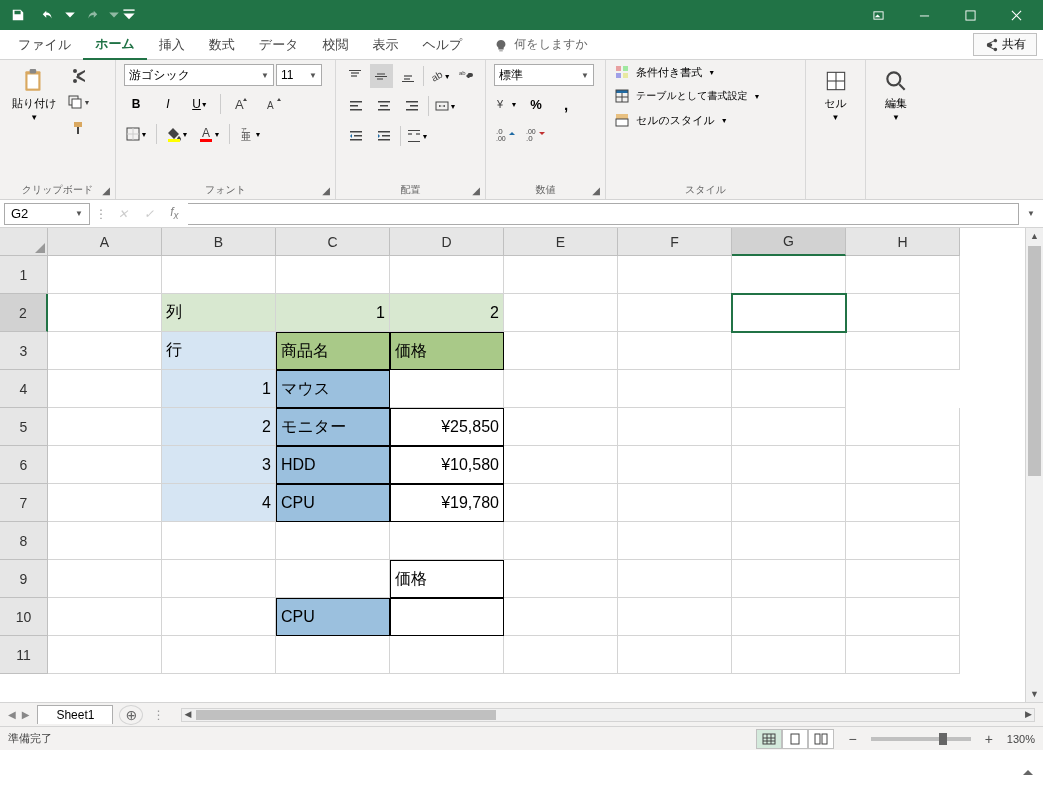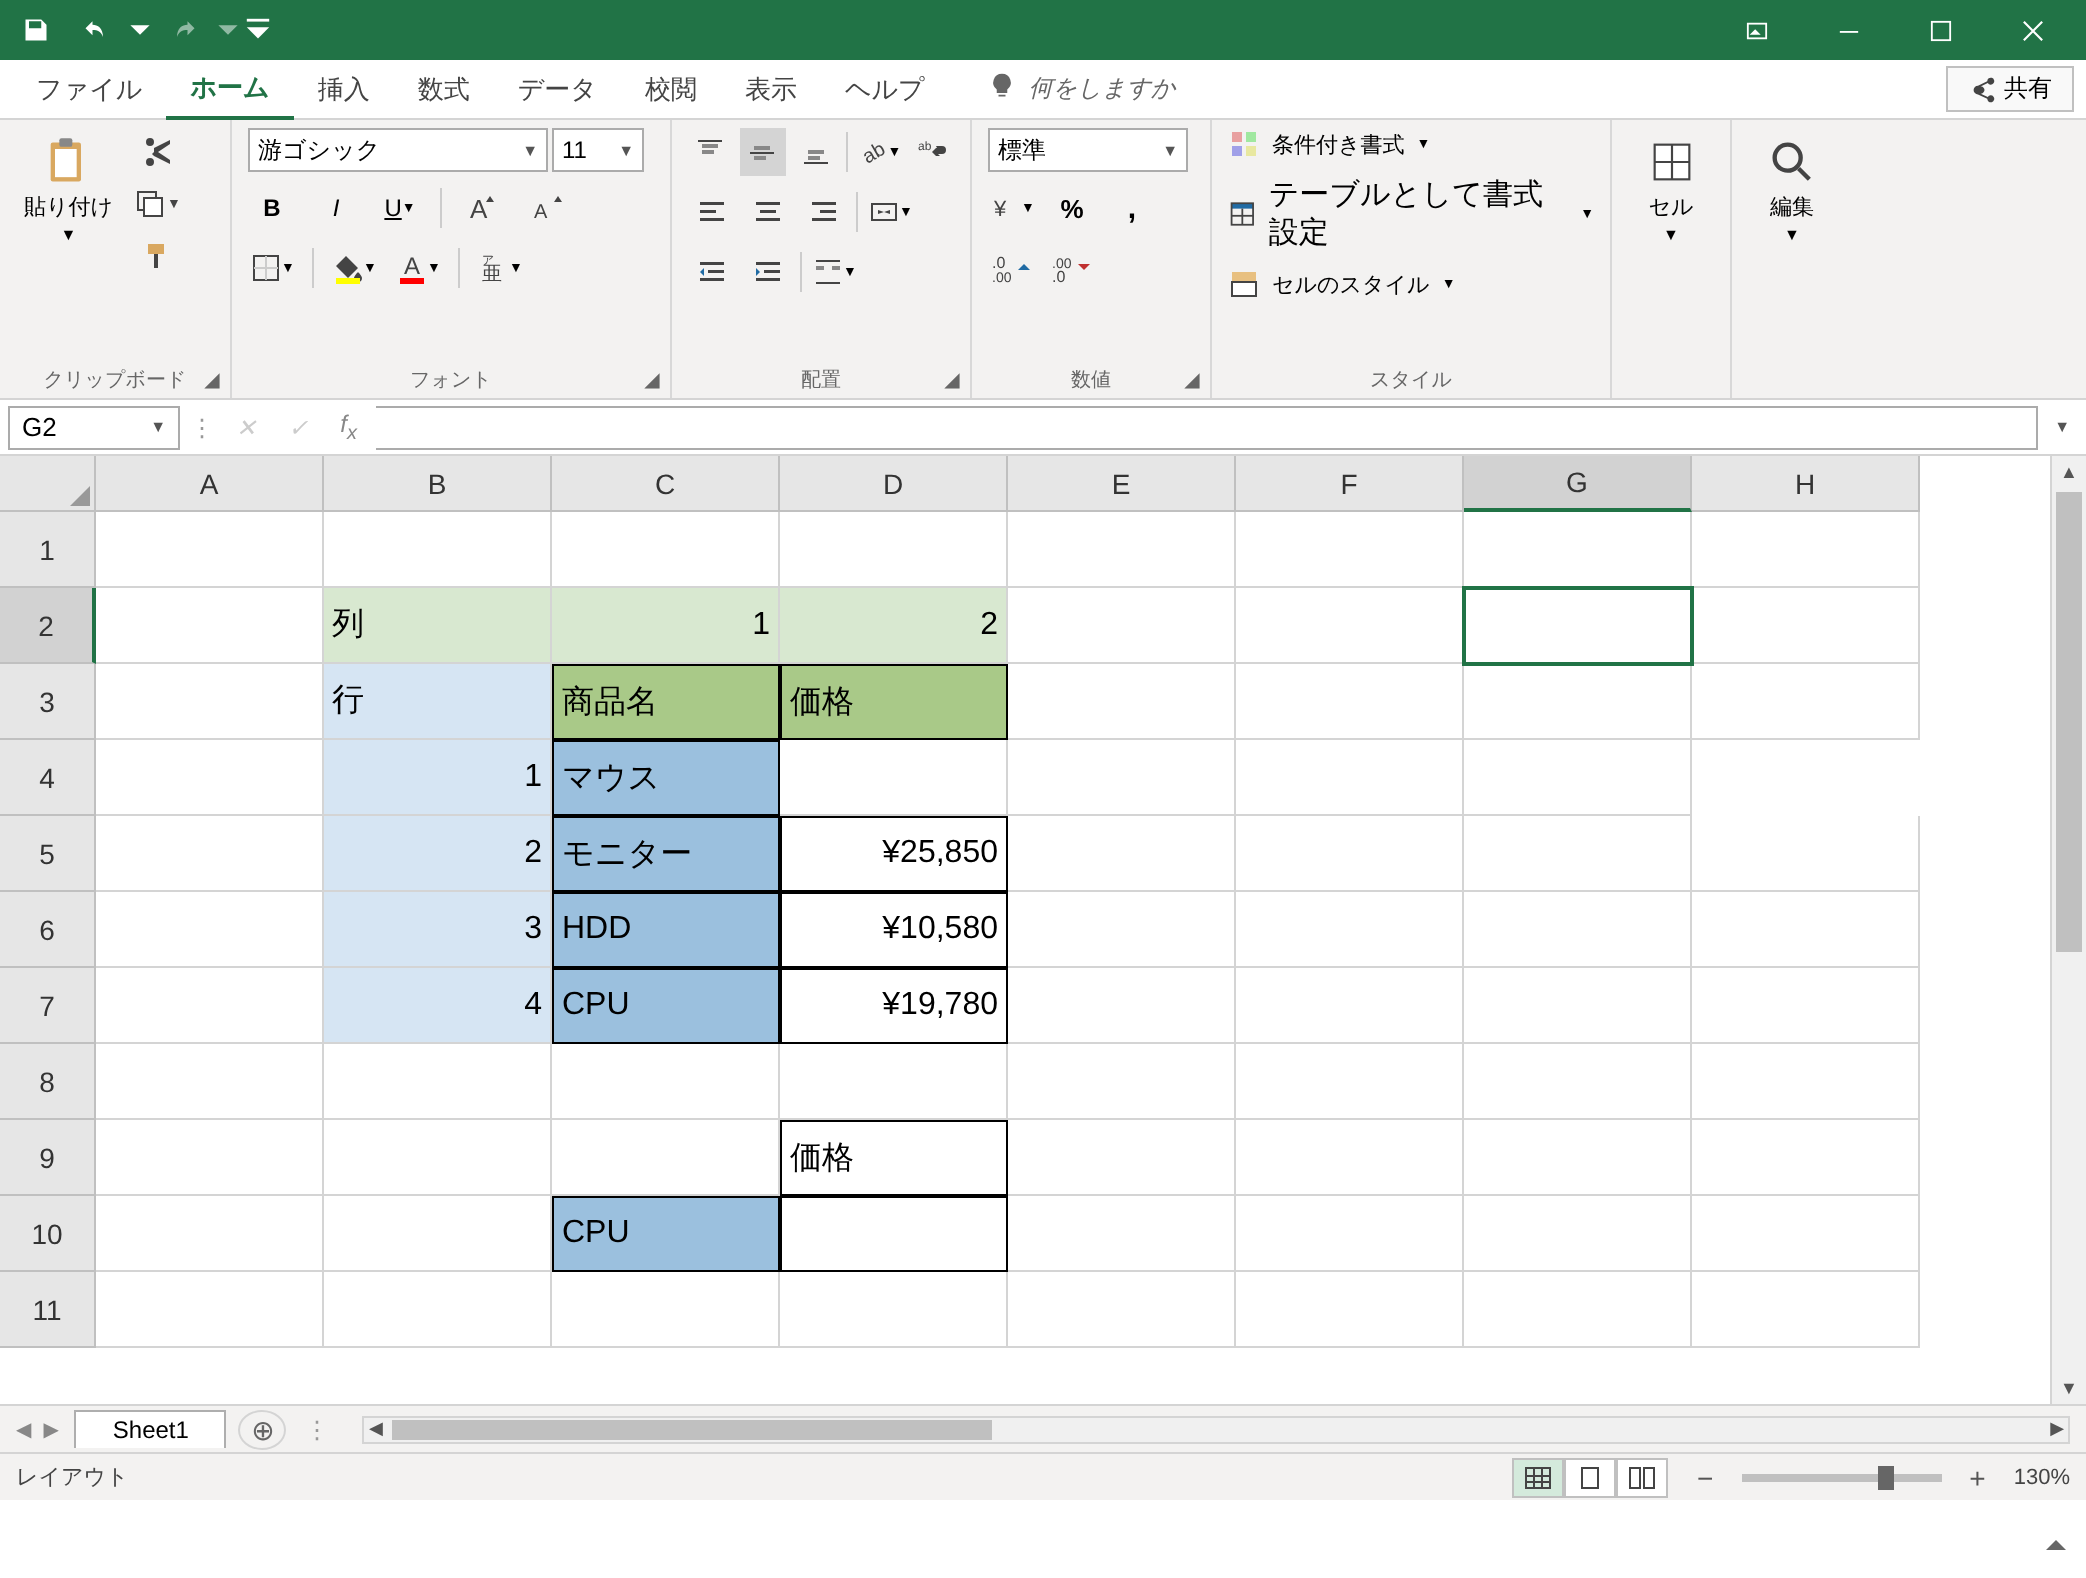--- a/index.html
+++ b/index.html
@@ -11,21 +11,21 @@
 .qat-btn { width: 28px; height: 24px; display: flex; align-items: center; justify-content: center; color: #fff; cursor: pointer; }
 .qat-btn svg { width: 14px; height: 14px; }
 .titlebar-right { display: flex; align-items: center; gap: 0; }
 .win-btn { width: 46px; height: 30px; display: flex; align-items: center; justify-content: center; color: #fff; cursor: pointer; }
 .win-btn svg { width: 11px; height: 11px; }
 
 
 .ribbon-tabs { background: #fff; height: 30px; display: flex; align-items: center; padding: 0 6px; border-bottom: 1px solid #d4d4d4; }
 .ribbon-tab { padding: 0 12px; height: 30px; display: flex; align-items: center; cursor: pointer; color: #444; font-size: 13px; }
 .ribbon-tab.active { color: #217346; border-bottom: 2px solid #217346; font-weight: 600; }
-.tellme { display: flex; align-items: flex-start; gap: 6px; margin-left: 20px; color: #666; font-style: italic; }
+.tellme { display: flex; align-items: flex-end; gap: 6px; margin-left: 20px; color: #666; }
 .share-btn { margin-left: auto; display: flex; align-items: center; gap: 4px; padding: 2px 10px; border: 1px solid #c0c0c0; cursor: pointer; background: #f9f9f9; }
 
 
 .ribbon { background: #f3f2f1; height: 140px; display: flex; border-bottom: 1px solid #d4d4d4; }
 .ribbon-group { border-right: 1px solid #d8d8d8; padding: 4px 8px 2px; display: flex; flex-direction: column; position: relative; }
 .ribbon-group-label { text-align: center; font-size: 10px; color: #666; margin-top: auto; padding-top: 2px; }
 .ribbon-group-content { display: flex; gap: 6px; flex: 1; }
 .ribbon-btn-large { display: flex; flex-direction: column; align-items: center; gap: 2px; cursor: pointer; padding: 4px; }
 .ribbon-btn-large svg { width: 26px; height: 26px; }
 .ribbon-btn-small { width: 24px; height: 24px; display: flex; align-items: center; justify-content: center; cursor: pointer; }
@@ -444,21 +444,21 @@
         <span style="font-size:11px">条件付き書式</span>
         <span style="font-size:7px">▼</span>
       </div>
       <div class="ribbon-row" style="cursor:pointer;gap:6px">
         <svg width="16" height="16" viewBox="0 0 16 16">
             <rect fill="#206ba4" x="2" y="2" width="12" height="3"></rect>
             <rect fill="none" stroke="#444" x="2" y="2" width="12" height="12"></rect>
             <line stroke="#444" x1="8" y1="5" x2="8" y2="14"></line>
             <line stroke="#444" x1="2" y1="9" x2="14" y2="9"></line>
           </svg>
-        <span style="font-size:15px">テーブルとして書式設定</span>
+        <span style="font-size:10px">テーブルとして書式設定</span>
         <span style="font-size:7px">▼</span>
       </div>
       <div class="ribbon-row" style="cursor:pointer;gap:6px">
         <svg width="16" height="16" viewBox="0 0 16 16">
             <rect fill="#e8c080" x="2" y="2" width="12" height="5"></rect>
             <rect fill="#fff" stroke="#444" x="2" y="7" width="12" height="7"></rect>
           </svg>
         <span style="font-size:11px">セルのスタイル</span>
         <span style="font-size:7px">▼</span>
       </div>
@@ -669,21 +669,21 @@
   <div class="sheet-add">⊕</div>
   <span class="fx-sep" style="margin:0 8px">⋮</span>
   <div class="hscroll">
     <span style="position:absolute;left:2px;top:0;font-size:9px;color:#555">◀</span>
     <div class="hscroll-thumb"></div>
     <span style="position:absolute;right:2px;top:0;font-size:9px;color:#555">▶</span>
   </div>
 </div>
 
 <div class="statusbar">
-  <span>レイアウト</span>
+  <span>準備完了</span>
   <div class="status-right">
     <div class="view-btns">
       <div class="view-btn active">
         <svg width="14" height="12" viewBox="0 0 14 12">
             <rect fill="none" stroke="#444" x="1" y="1" width="12" height="10"></rect>
             <line stroke="#444" x1="1" y1="5" x2="13" y2="5"></line>
             <line stroke="#444" x1="1" y1="8" x2="13" y2="8"></line>
             <line stroke="#444" x1="5" y1="1" x2="5" y2="11"></line>
             <line stroke="#444" x1="9" y1="1" x2="9" y2="11"></line>
           </svg>

